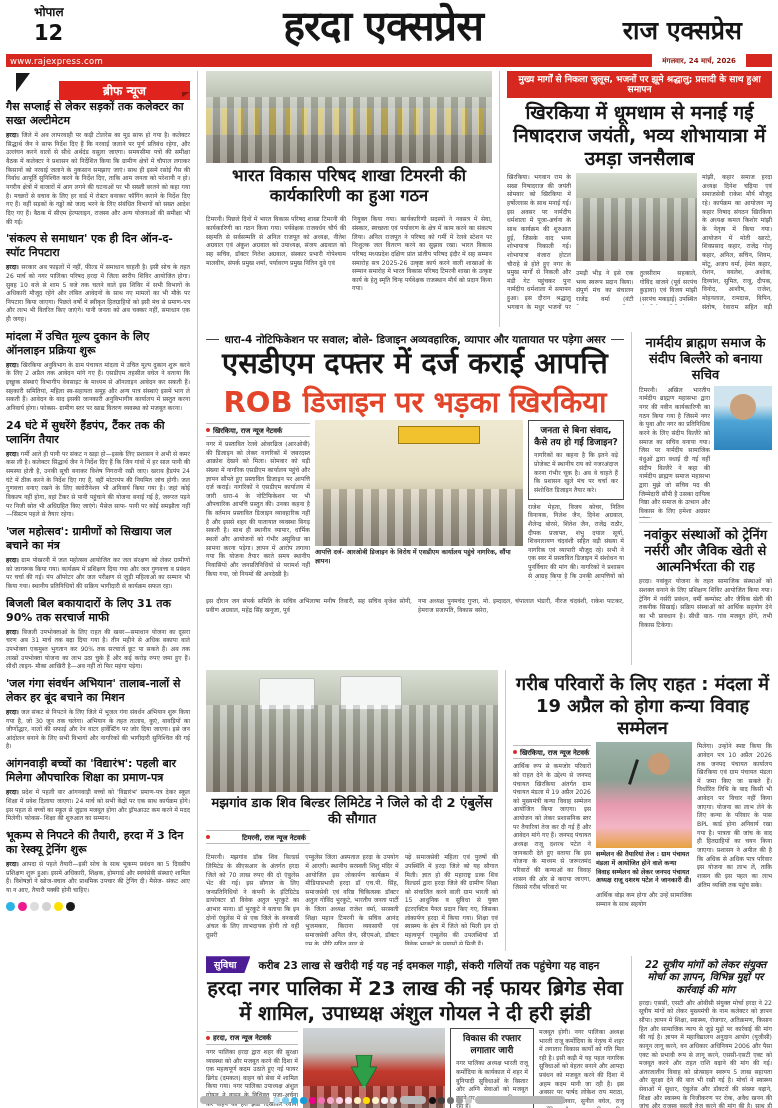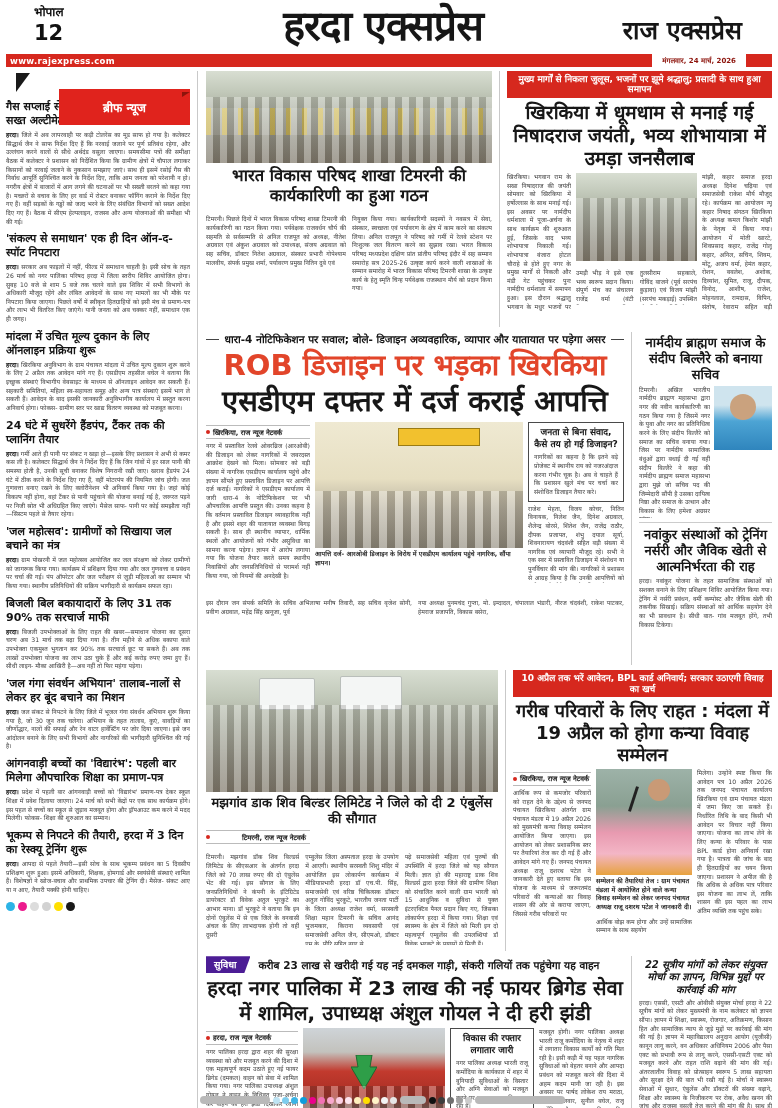--- a/index.html
+++ b/index.html
@@ -5,21 +5,21 @@
   html,body{margin:0;padding:0;background:#e9e9e9;}
   .page{width:778px;height:1108px;background:#fff;margin:0 auto;position:relative;
         font-family:"DejaVu Sans",sans-serif;overflow:hidden;box-sizing:border-box;padding:4px 6px;}
   
   .masthead{position:relative;height:50px;}
   .mh-city{position:absolute;left:28px;top:2px;font-size:12px;font-weight:bold;color:#111;line-height:1.1;}
   .mh-pageno{position:absolute;left:28px;top:17px;font-size:21px;font-weight:900;color:#111;}
   .mh-title{position:absolute;left:0;right:12px;top:2px;text-align:center;font-size:41px;font-weight:900;color:#161616;letter-spacing:-1px;line-height:1;}
   .mh-brand{position:absolute;right:30px;top:14px;font-size:25px;font-weight:900;color:#161616;line-height:1;}
   .redbar{height:13px;background:#d6281e;display:flex;align-items:center;position:relative;}
-  .redbar .site{color:#fff;font-weight:bold;font-size:8.5px;padding-left:4px;letter-spacing:.3px;}
+  .redbar .site{color:#fff;font-weight:normal;font-size:8.5px;padding-left:4px;letter-spacing:.3px;}
   .datebox{position:absolute;right:26px;top:0;height:13px;background:#fff;display:flex;align-items:center;padding:0 10px;}
   .datebox span{font-size:7px;font-weight:bold;color:#8d140c;}
   .redbar .endsq{position:absolute;right:8px;top:1.5px;width:10px;height:10px;background:#d6281e;}
   
   .main{display:flex;gap:8px;margin-top:4px;}
   .body-t{font-size:6.1px;line-height:1.42;color:#3c3c3c;text-align:justify;}
   .dateline{font-weight:bold;color:#151515;}
   .cols{display:flex;gap:6px;}
   .cols .col{flex:1;overflow:hidden;}
   .byline{display:flex;align-items:center;gap:3px;border-top:1px solid #bbb;border-bottom:1px solid #bbb;
@@ -30,21 +30,21 @@
   
   .kicker-red{background:#d6281e;color:#fff;font-weight:bold;font-size:9px;padding:2.5px 7px;line-height:1.2;display:block;text-align:center;}
   .kicker-black{display:flex;align-items:center;gap:6px;font-size:10.5px;font-weight:900;color:#161616;text-align:center;}
   .kicker-black:before,.kicker-black:after{content:"";flex:1;border-top:1.5px solid #444;}
   
   .hl{font-weight:900;color:#171717;text-align:center;line-height:1.22;margin:3px 0;}
   .hl-red{color:#e2452a;}
   
   .rail{width:184px;flex:0 0 auto;border-right:1px solid #c9c9c9;padding-right:7px;}
   .ribbon{position:relative;margin:2px 0 6px 10px;height:21px;}
-  .ribbon .flag{position:absolute;left:10px;right:0;top:16px;height:36px;background:#e0231d;color:#fff;
+  .ribbon .flag{position:absolute;left:10px;right:0;top:8px;height:19px;background:#e0231d;color:#fff;
     font-size:12px;font-weight:900;display:flex;align-items:center;justify-content:center;margin-left:33px;}
   .ribbon .notch{position:absolute;left:0;top:0;width:0;height:0;border-top:19px solid #1a1a1a;border-left:14px solid transparent;transform:scaleX(-1);}
   .ribbon .fold{position:absolute;right:0;top:19px;width:0;height:0;border-top:5px solid #8d140c;border-right:8px solid transparent;}
   .brief-art h3{font-size:11px;font-weight:900;color:#131313;line-height:1.3;margin:6px 0 2.5px;}
   .brief-art p{margin:0 0 2px;}
   .rail-dots{margin-top:8px;display:flex;align-items:center;gap:3px;}
   
   .ph{position:relative;overflow:hidden;background:#b9bdb2;}
   .ph-crowd{background:linear-gradient(180deg,#d8ded2 0%,#c2c9ba 22%,#a9ad9f 45%,#8f8d80 75%,#7d7668 100%);}
   .ph-crowd:after{content:"";position:absolute;inset:28% 0 0 0;
@@ -183,22 +183,22 @@
             <p class="body-t" style="width:70px;flex:0 0 auto;height:138px;overflow:hidden;margin:0;">मांझी, कहार समाज हरदा अध्यक्ष दिनेश चढ़िया एवं समाजसेवी राकेश मौर्य मौजूद रहे। कार्यक्रम का आयोजन न्यू कहार निषाद संगठन खिरकिया के अध्यक्ष कमल किशोर मांझी के नेतृत्व में किया गया। आयोजन में मोती खारटे, शिवप्रसाद कहार, राजेंद्र गोलू कहार, अनिल, सचिन, शिवम, मोंटू, अजय वर्मा, हेमंत कहार, रोशन, बबलेश, अशोक, दिव्यांश, सुमित, राजू, दीपक, विनोद, आशीष, राजेश, मोहनलाल, रामदास, विपिन, संतोष, रेवाराम सहित बड़ी संख्या में सामाजिक जन उपस्थित रहे। अंत में भोजन प्रसादी के साथ कार्यक्रम का समापन किया गया।</p>
           </div>
         </div>
       </div>
 
       <div class="row">
         <div style="width:418px;flex:0 0 auto;">
           <div class="kicker-black">
               <span>धारा-4 नोटिफिकेशन पर सवाल; बोले- डिजाइन अव्यवहारिक, व्यापार और यातायात पर पड़ेगा असर</span>
             </div>
+          <div class="hl" style="font-size:29px;margin:0 0 3px;">एसडीएम दफ्तर में दर्ज कराई आपत्ति</div>
           <div class="hl hl-red" style="font-size:29px;margin:2px 0 0;">ROB डिजाइन पर भड़का खिरकिया</div>
-          <div class="hl" style="font-size:29px;margin:0 0 3px;">एसडीएम दफ्तर में दर्ज कराई आपत्ति</div>
           <div class="row" style="gap:5px;">
             <div style="width:104px;flex:0 0 auto;">
               <div class="byline">
                   <span class="reddot"></span>
                   <span>खिरकिया, राज न्यूज नेटवर्क</span>
                 </div>
               <p class="body-t" style="height:148px;overflow:hidden;margin:0;">नगर में प्रस्तावित रेलवे ओवरब्रिज (आरओबी) की डिजाइन को लेकर नागरिकों में जबरदस्त आक्रोश देखने को मिला। सोमवार को बड़ी संख्या में नागरिक एसडीएम कार्यालय पहुंचे और ज्ञापन सौंपते हुए प्रस्तावित डिजाइन पर आपत्ति दर्ज कराई। नागरिकों ने एसडीएम कार्यालय में जारी धारा-4 के नोटिफिकेशन पर भी औपचारिक आपत्ति प्रस्तुत की। उनका कहना है कि वर्तमान प्रस्तावित डिजाइन व्यावहारिक नहीं है और इससे शहर की यातायात व्यवस्था बिगड़ सकती है। साथ ही स्थानीय व्यापार, धार्मिक स्थलों और आयोजनों को गंभीर असुविधा का सामना करना पड़ेगा। ज्ञापन में आरोप लगाया गया कि योजना तैयार करते समय स्थानीय निवासियों और जनप्रतिनिधियों से परामर्श नहीं किया गया, जो नियमों की अनदेखी है।</p>
             </div>
             <div style="flex:1;min-width:0;">
               <div class="ph ph-bldg" style="height:126px;">
@@ -246,21 +246,20 @@
               <span>टिमरनी, राज न्यूज नेटवर्क</span>
             </div>
           <div class="cols" style="height:104px;">
             <p class="body-t col">टिमरनी। मझगांव डॉक शिव बिल्डर्स लिमिटेड के सीएसआर के अंतर्गत हरदा जिले को 70 लाख रुपए की दो एंबुलेंस भेंट की गई। इस सौगात के लिए जनप्रतिनिधियों ने कंपनी के इंटिग्रिटेड डायरेक्टर डॉ विवेक अतुल भुरकुटे का आभार माना। डॉ भुरकुटे ने बताया कि इन दोनों एंबुलेंस में से एक जिले के वनवासी अंचल के लिए लाभदायक होगी तो वहीं दूसरी</p>
             <p class="body-t col">एम्बुलेंस जिला अस्पताल हरदा के उपयोग में आएगी। स्थानीय सरस्वती शिशु मंदिर में आयोजित इस लोकार्पण कार्यक्रम में मीडियाप्रभारी हरदा डॉ एच.पी. सिंह, समाजसेवी एवं वरिष्ठ चिकित्सक डॉक्टर अतुल गोविंद भुरकुटे, भारतीय जनता पार्टी के जिला अध्यक्ष राजेश वर्मा, सरस्वती शिक्षा महान टिमरनी के सचिव आनंद भुजमकार, किराना व्यवसायी एवं समाजसेवी अनिल जैन, सीएमओ, डॉक्टर एम.के. पौरि सहित नगर से</p>
             <p class="body-t col">पढ़े समाजसेवी महिला एवं पुरुषों की उपस्थिति में हरदा जिले को यह सौगात मिली। ज्ञात हो की महाराष्ट्र डाक शिव बिल्डर्स द्वारा हरदा जिले की ग्रामीण शिक्षा को संचालित करने वाली ग्राम भारती को 15 आधुनिक व सुविधा से युक्त इंटरएक्टिव पैनल प्रदान किए गए, जिसका लोकार्पण हरदा में किया गया। शिक्षा एवं स्वास्थ्य के क्षेत्र में जिले को मिली इन दो महत्वपूर्ण एम्बुलेंस की उपलब्धियां डॉ विवेक भुरकुटे के प्रयासों से मिली हैं।</p>
           </div>
         </div>
 
         <div class="sep-l" style="flex:1;min-width:0;">
-          <span class="kicker-red">10 अप्रैल तक भरें आवेदन, BPL कार्ड अनिवार्य; सरकार उठाएगी विवाह का खर्च</span>
           <div class="hl" style="font-size:18px;">गरीब परिवारों के लिए राहत : मंदला में 19 अप्रैल को होगा कन्या विवाह सम्मेलन</div>
           <div class="row" style="gap:5px;">
             <div style="width:78px;flex:0 0 auto;">
               <div class="byline">
                   <span class="reddot"></span>
                   <span>खिरकिया, राज न्यूज नेटवर्क</span>
                 </div>
               <p class="body-t" style="height:142px;overflow:hidden;margin:0;">आर्थिक रूप से कमजोर परिवारों को राहत देने के उद्देश्य से जनपद पंचायत खिरकिया अंतर्गत ग्राम पंचायत मंडला में 19 अप्रैल 2026 को मुख्यमंत्री कन्या विवाह सम्मेलन आयोजित किया जाएगा। इस आयोजन को लेकर प्रशासनिक स्तर पर तैयारियां तेज कर दी गई हैं और आवेदन मांगे गए हैं। जनपद पंचायत अध्यक्ष राजू दशरथ पटेल ने जानकारी देते हुए बताया कि इस योजना के माध्यम से जरूरतमंद परिवारों की कन्याओं का विवाह शासन की ओर से कराया जाएगा, जिससे गरीब परिवारों पर</p>
             </div>
             <div style="width:96px;flex:0 0 auto;">

